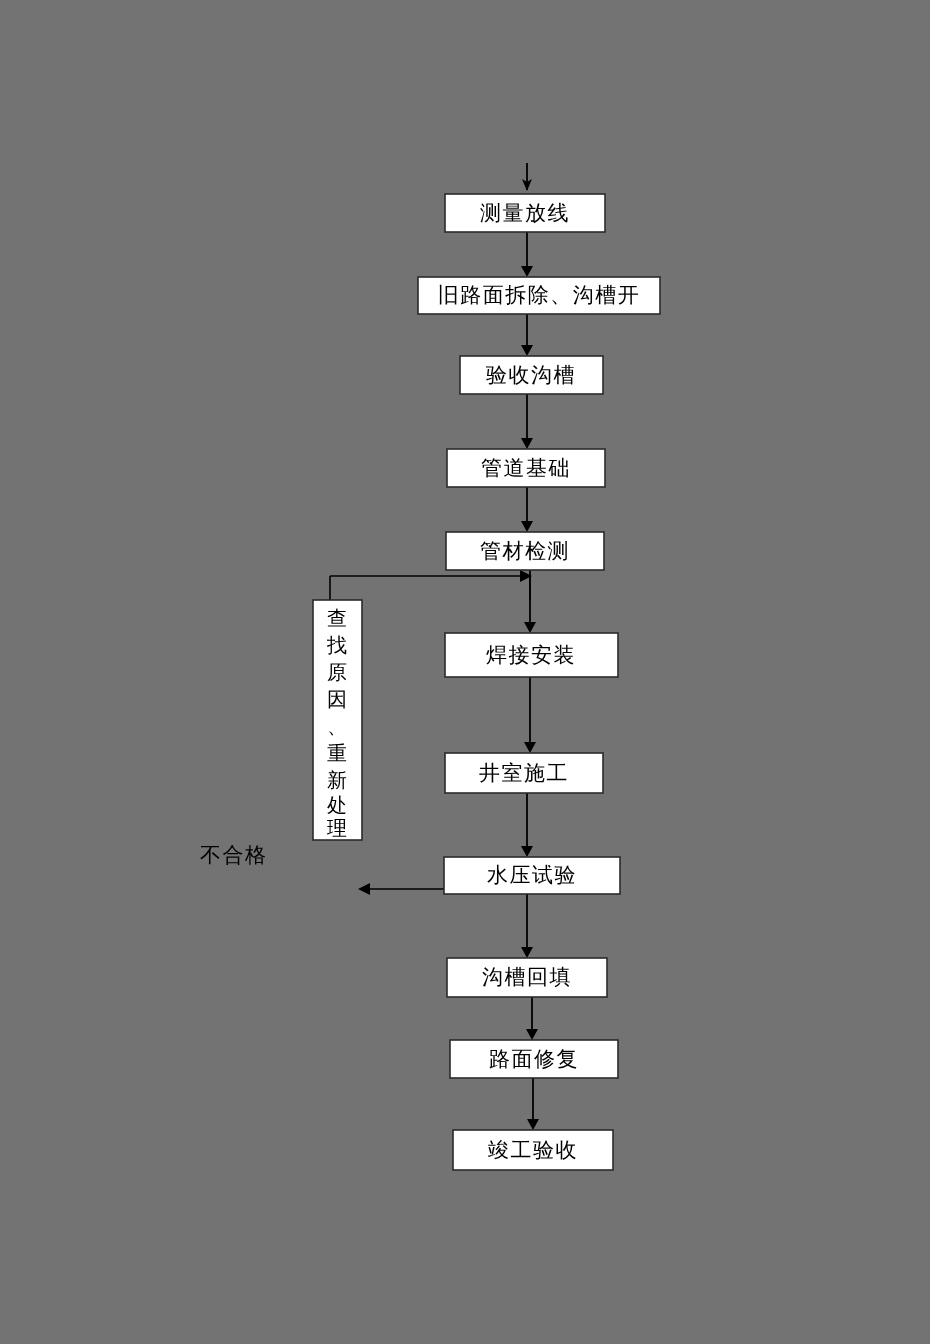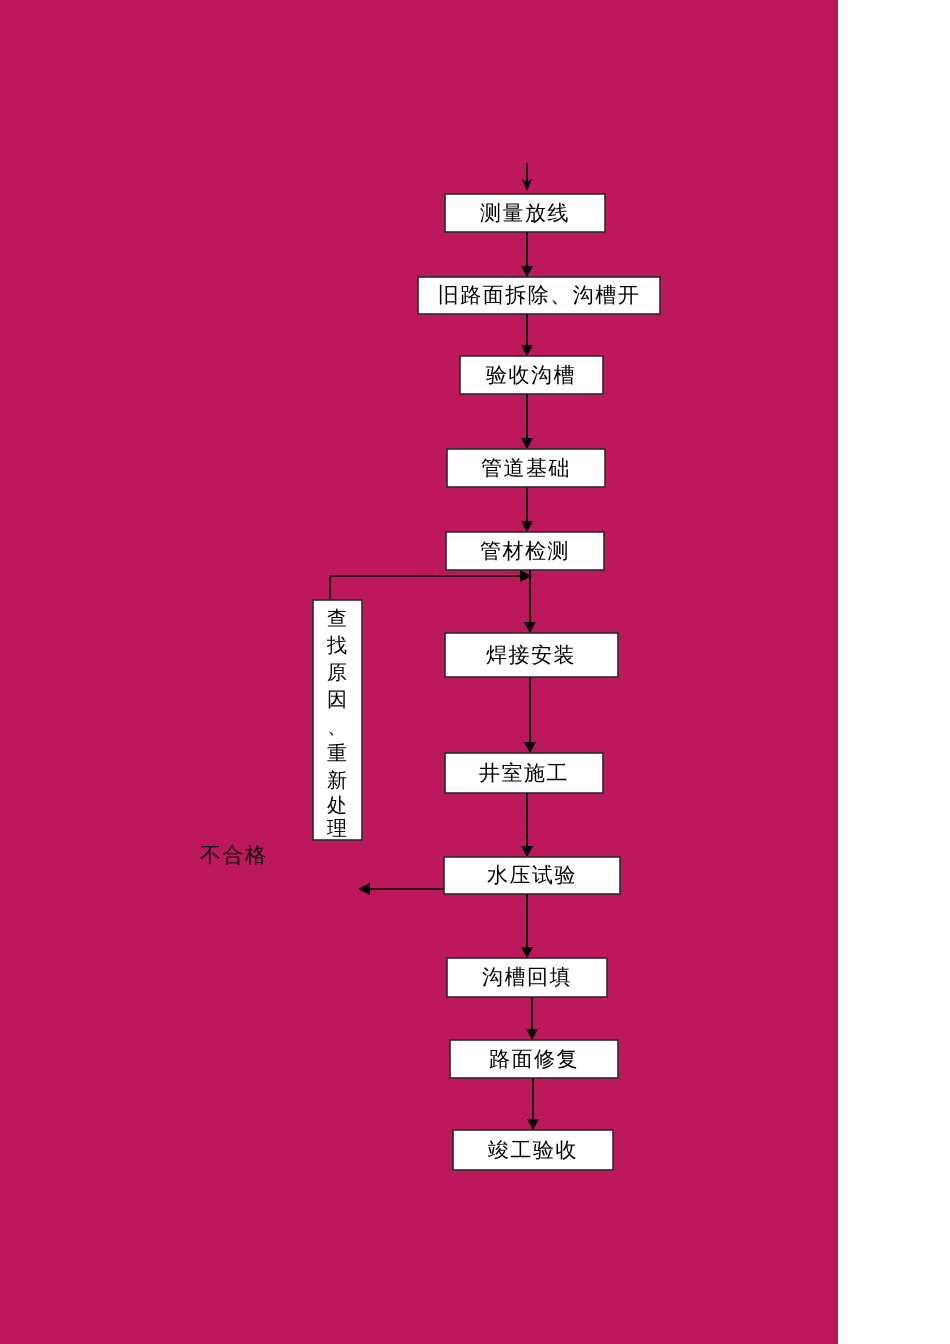--- a/index.html
+++ b/index.html
@@ -8,23 +8,23 @@
     background: #ffffff;
   }
   body {
     width: 950px;
     height: 1344px;
     font-family: "DejaVu Serif", "Liberation Serif", serif;
     overflow: hidden;
   }
   #flowchart-root {
     position: relative;
-    width: 838px;
+    width: 930px;
     height: 1344px;
-    background: #be185d;
+    background: #737373;
     text-align: right;
   }
   svg.flow-svg {
     position: absolute;
     left: 0;
     top: 0;
     width: 950px;
     height: 1344px;
     display: block;
   }

